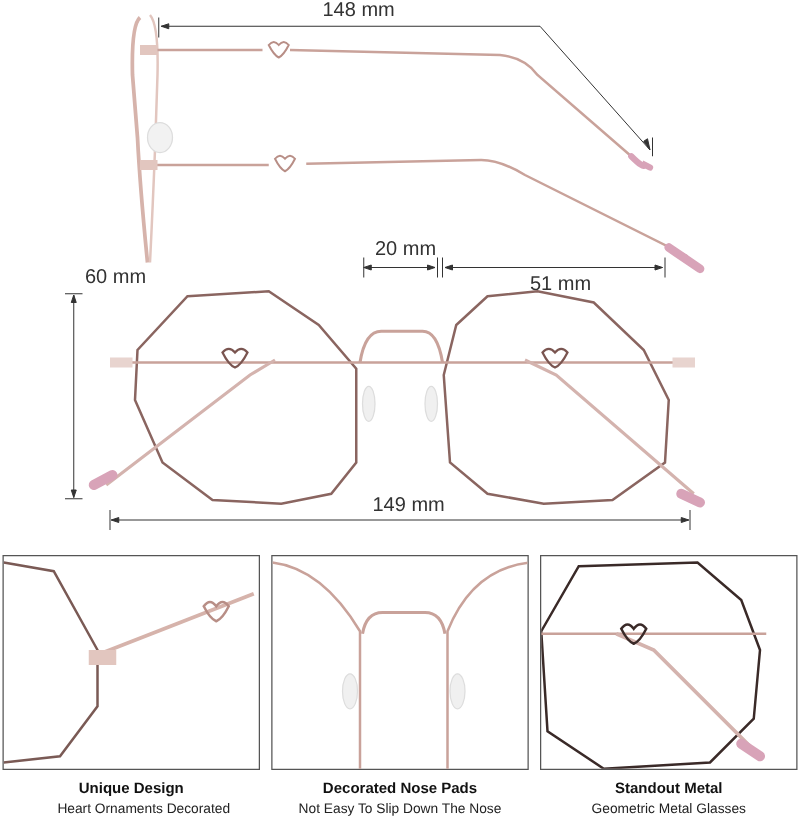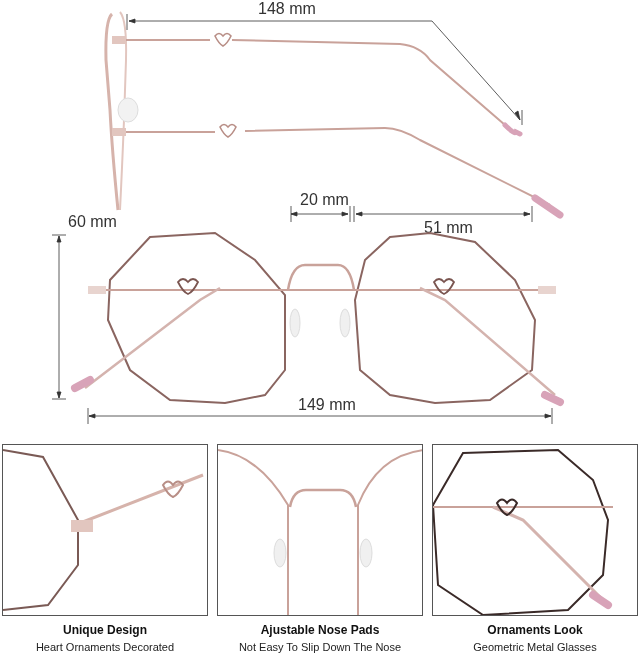--- a/index.html
+++ b/index.html
@@ -130,17 +130,17 @@
   <svg width="206" height="172" viewBox="0 0 206 172" style="left:0;top:0;">
     <polygon points="30,8 125,5 160,35 175,75 170,130 135,165 50,170 5,140 0,60" fill="none" stroke="#3a2a28" stroke-width="2"></polygon>
     <line x1="0" y1="62" x2="180" y2="62" stroke="#c9a29a" stroke-width="2"></line>
     <path d="M60 62 L90 75 L170 155" fill="none" stroke="#d4b3ae" stroke-width="3"></path>
     <path d="M160 150 L175 160" stroke="#d8a3b8" stroke-width="8" stroke-linecap="round"></path>
     <path d="M64 58 q5 -7 10 0 q5 -7 10 0 q-5 10 -10 12 q-5 -2 -10 -12z" fill="none" stroke="#3a2a28" stroke-width="2"></path>
   </svg>
 </div>
 
 <div class="cap cap-title" style="left:2px;">Unique Design</div>
-<div class="cap cap-sub" style="left:2px;">Heart Ornaments Decorated</div>
-<div class="cap cap-title" style="left:217px;">Ajustable Nose Pads</div>
+<div class="cap cap-sub" style="left:12px;">Heart Ornaments Decorated</div>
+<div class="cap cap-title" style="left:217px;">Decorated Nose Pads</div>
 <div class="cap cap-sub" style="left:217px;">Not Easy To Slip Down The Nose</div>
-<div class="cap cap-title" style="left:432px;">Ornaments Look</div>
+<div class="cap cap-title" style="left:432px;">Standout Metal</div>
 <div class="cap cap-sub" style="left:432px;">Geometric Metal Glasses</div>
 
 </body></html>

